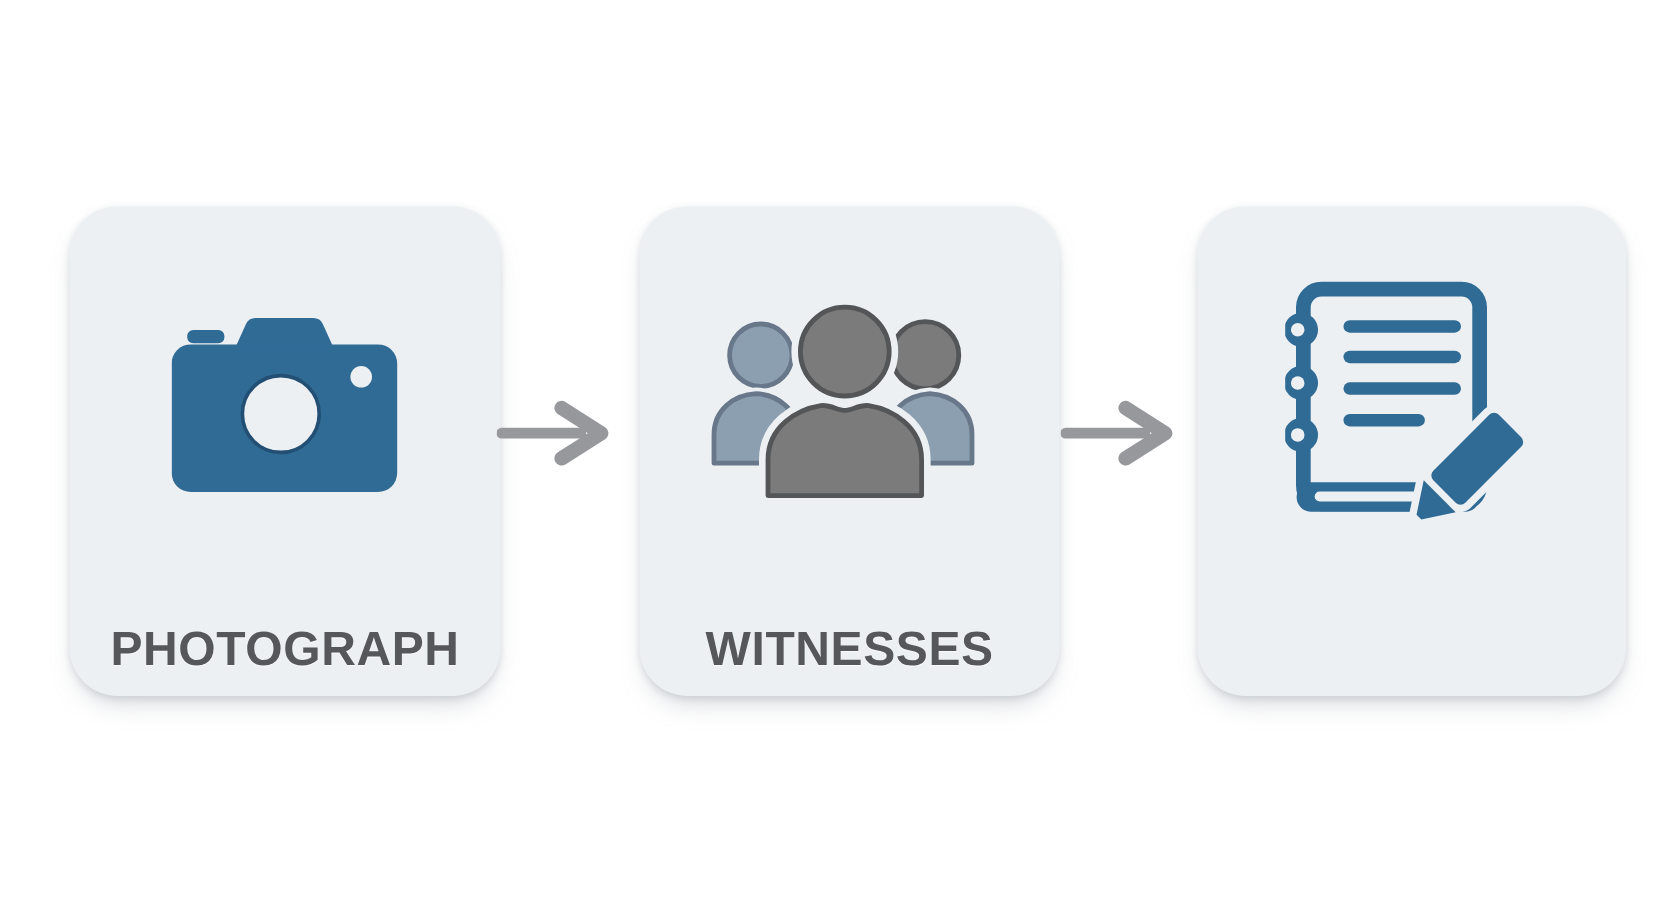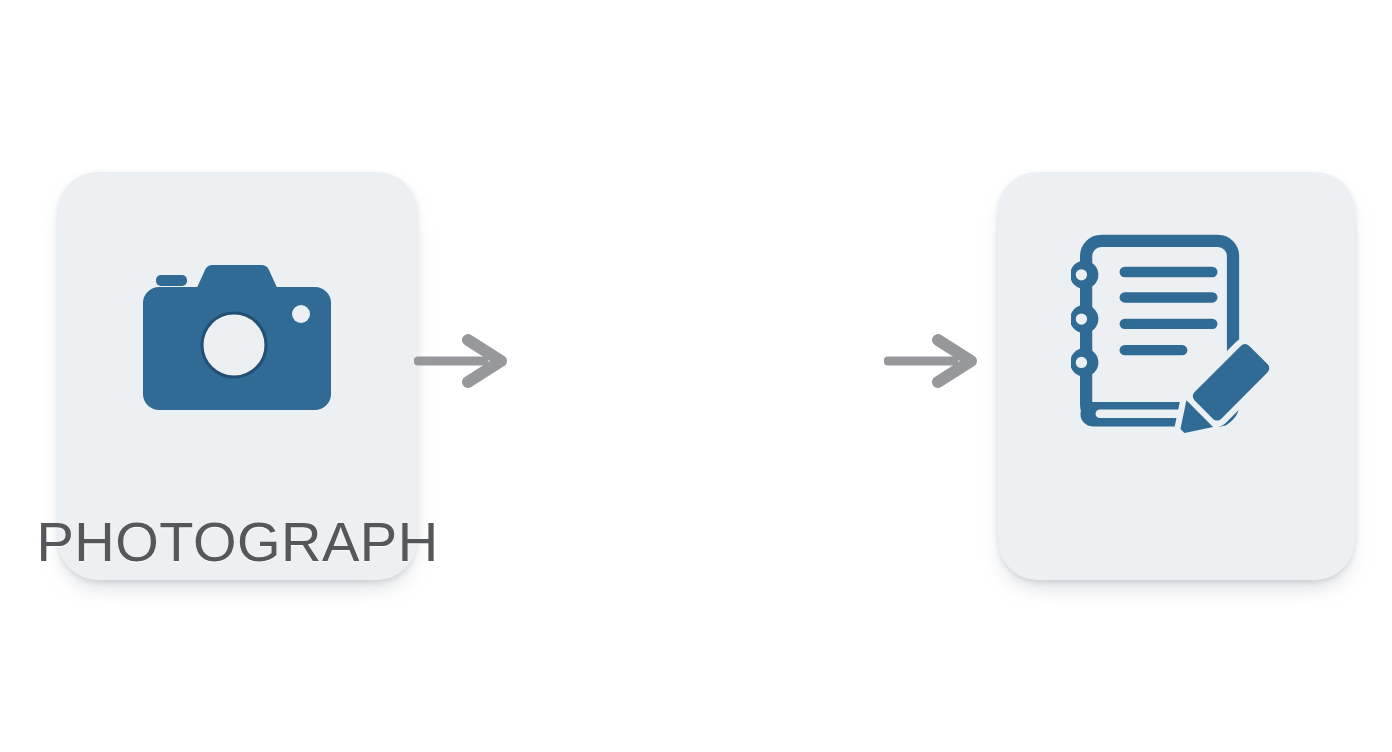--- a/index.html
+++ b/index.html
@@ -38,22 +38,22 @@
     justify-content: center;
   }
   .label-area {
     flex: 1;
     width: 100%;
     display: flex;
     align-items: center;
     justify-content: center;
   }
   .step-label {
-    font-size: 56px;
-    font-weight: 400;
+    font-size: 40px;
+    font-weight: 700;
     letter-spacing: 0.5px;
     color: var(--label-text, #56575b);
     text-shadow: 0 1px 0 rgba(255,255,255,0.7);
     white-space: nowrap;
   }
 
   .arrow {
     position: absolute;
     top: 333px;
     width: 100px;
@@ -100,20 +100,42 @@
     <div class="label-area">
       <span class="step-label">PHOTOGRAPH</span>
     </div>
   </div>
 
   <svg class="arrow arrow-1" viewBox="0 0 100 56" aria-hidden="true">
     <path class="arrow-shaft" d="M4 28 H70"></path>
     <path class="arrow-head" d="M54 7 L87 28 L54 49"></path>
   </svg>
 
+  <div class="card card-2">
+    <div class="icon-area">
+      <svg width="240" height="172" viewBox="0 0 240 172" aria-hidden="true">
+
+        <circle class="p-bluegray" cx="46" cy="45" r="26"></circle>
+        <path class="halo" d="M7 135 V111 C7 91 23 78 42 77 C61 78 77 91 77 111 V135 Z"></path>
+        <path class="p-bluegray" d="M7 135 V111 C7 91 23 78 42 77 C61 78 77 91 77 111 V135 Z"></path>
+
+        <circle class="p-dark" cx="183" cy="45" r="28"></circle>
+        <path class="halo" d="M152 135 V111 C152 91 168 78 187 77 C206 78 222 91 222 111 V135 Z"></path>
+        <path class="p-bluegray" d="M152 135 V111 C152 91 168 78 187 77 C206 78 222 91 222 111 V135 Z"></path>
+
+        <circle class="halo-thick" cx="116" cy="42" r="37"></circle>
+        <circle class="p-dark" cx="116" cy="42" r="37"></circle>
+        <path class="halo-thick" d="M52 162 V132 C52 104 77 90 96 87 C104 86 110 91 116 91 C122 91 128 86 136 87 C155 90 180 104 180 132 V162 Z"></path>
+        <path class="p-dark" d="M52 162 V132 C52 104 77 90 96 87 C104 86 110 91 116 91 C122 91 128 86 136 87 C155 90 180 104 180 132 V162 Z"></path>
+      </svg>
+    </div>
+    <div class="label-area">
+      <span class="step-label">WITNESSES</span>
+    </div>
+  </div>
 
   <svg class="arrow arrow-2" viewBox="0 0 100 56" aria-hidden="true">
     <path class="arrow-shaft" d="M4 28 H70"></path>
     <path class="arrow-head" d="M54 7 L87 28 L54 49"></path>
   </svg>
 
   <div class="card card-3">
     <div class="icon-area">
       <svg width="212" height="226" viewBox="0 0 225 240" aria-hidden="true">
 

